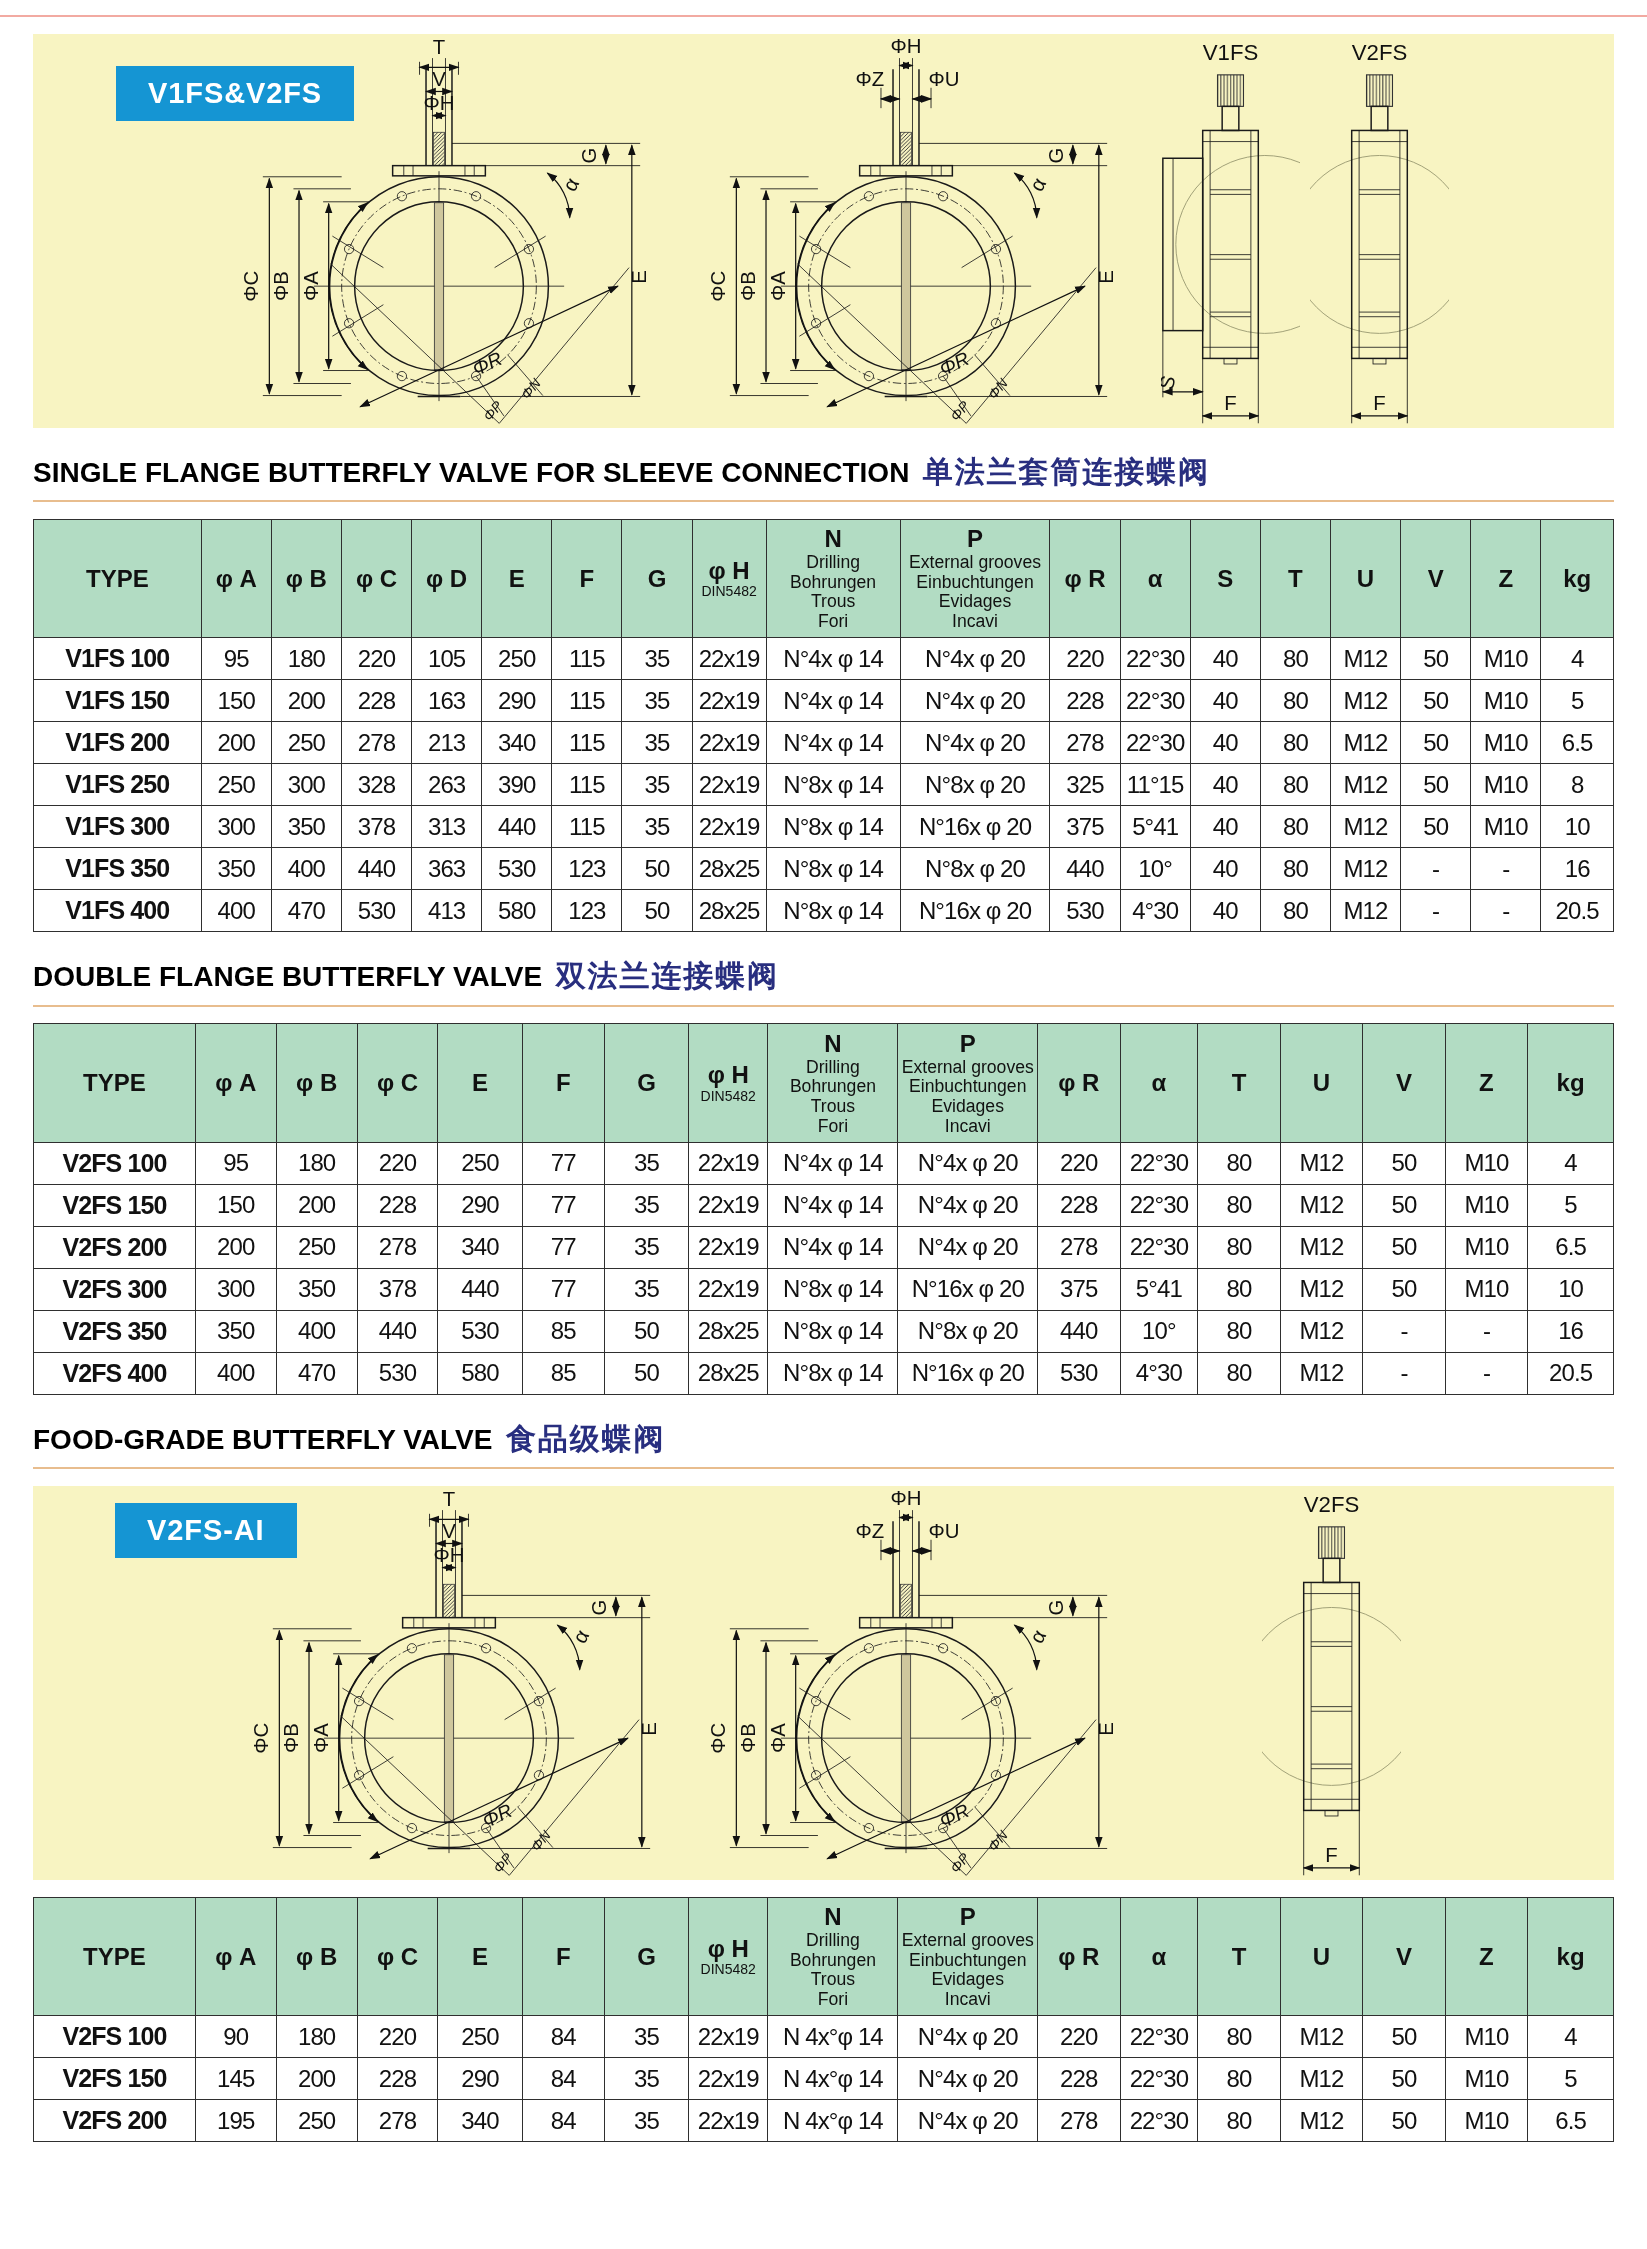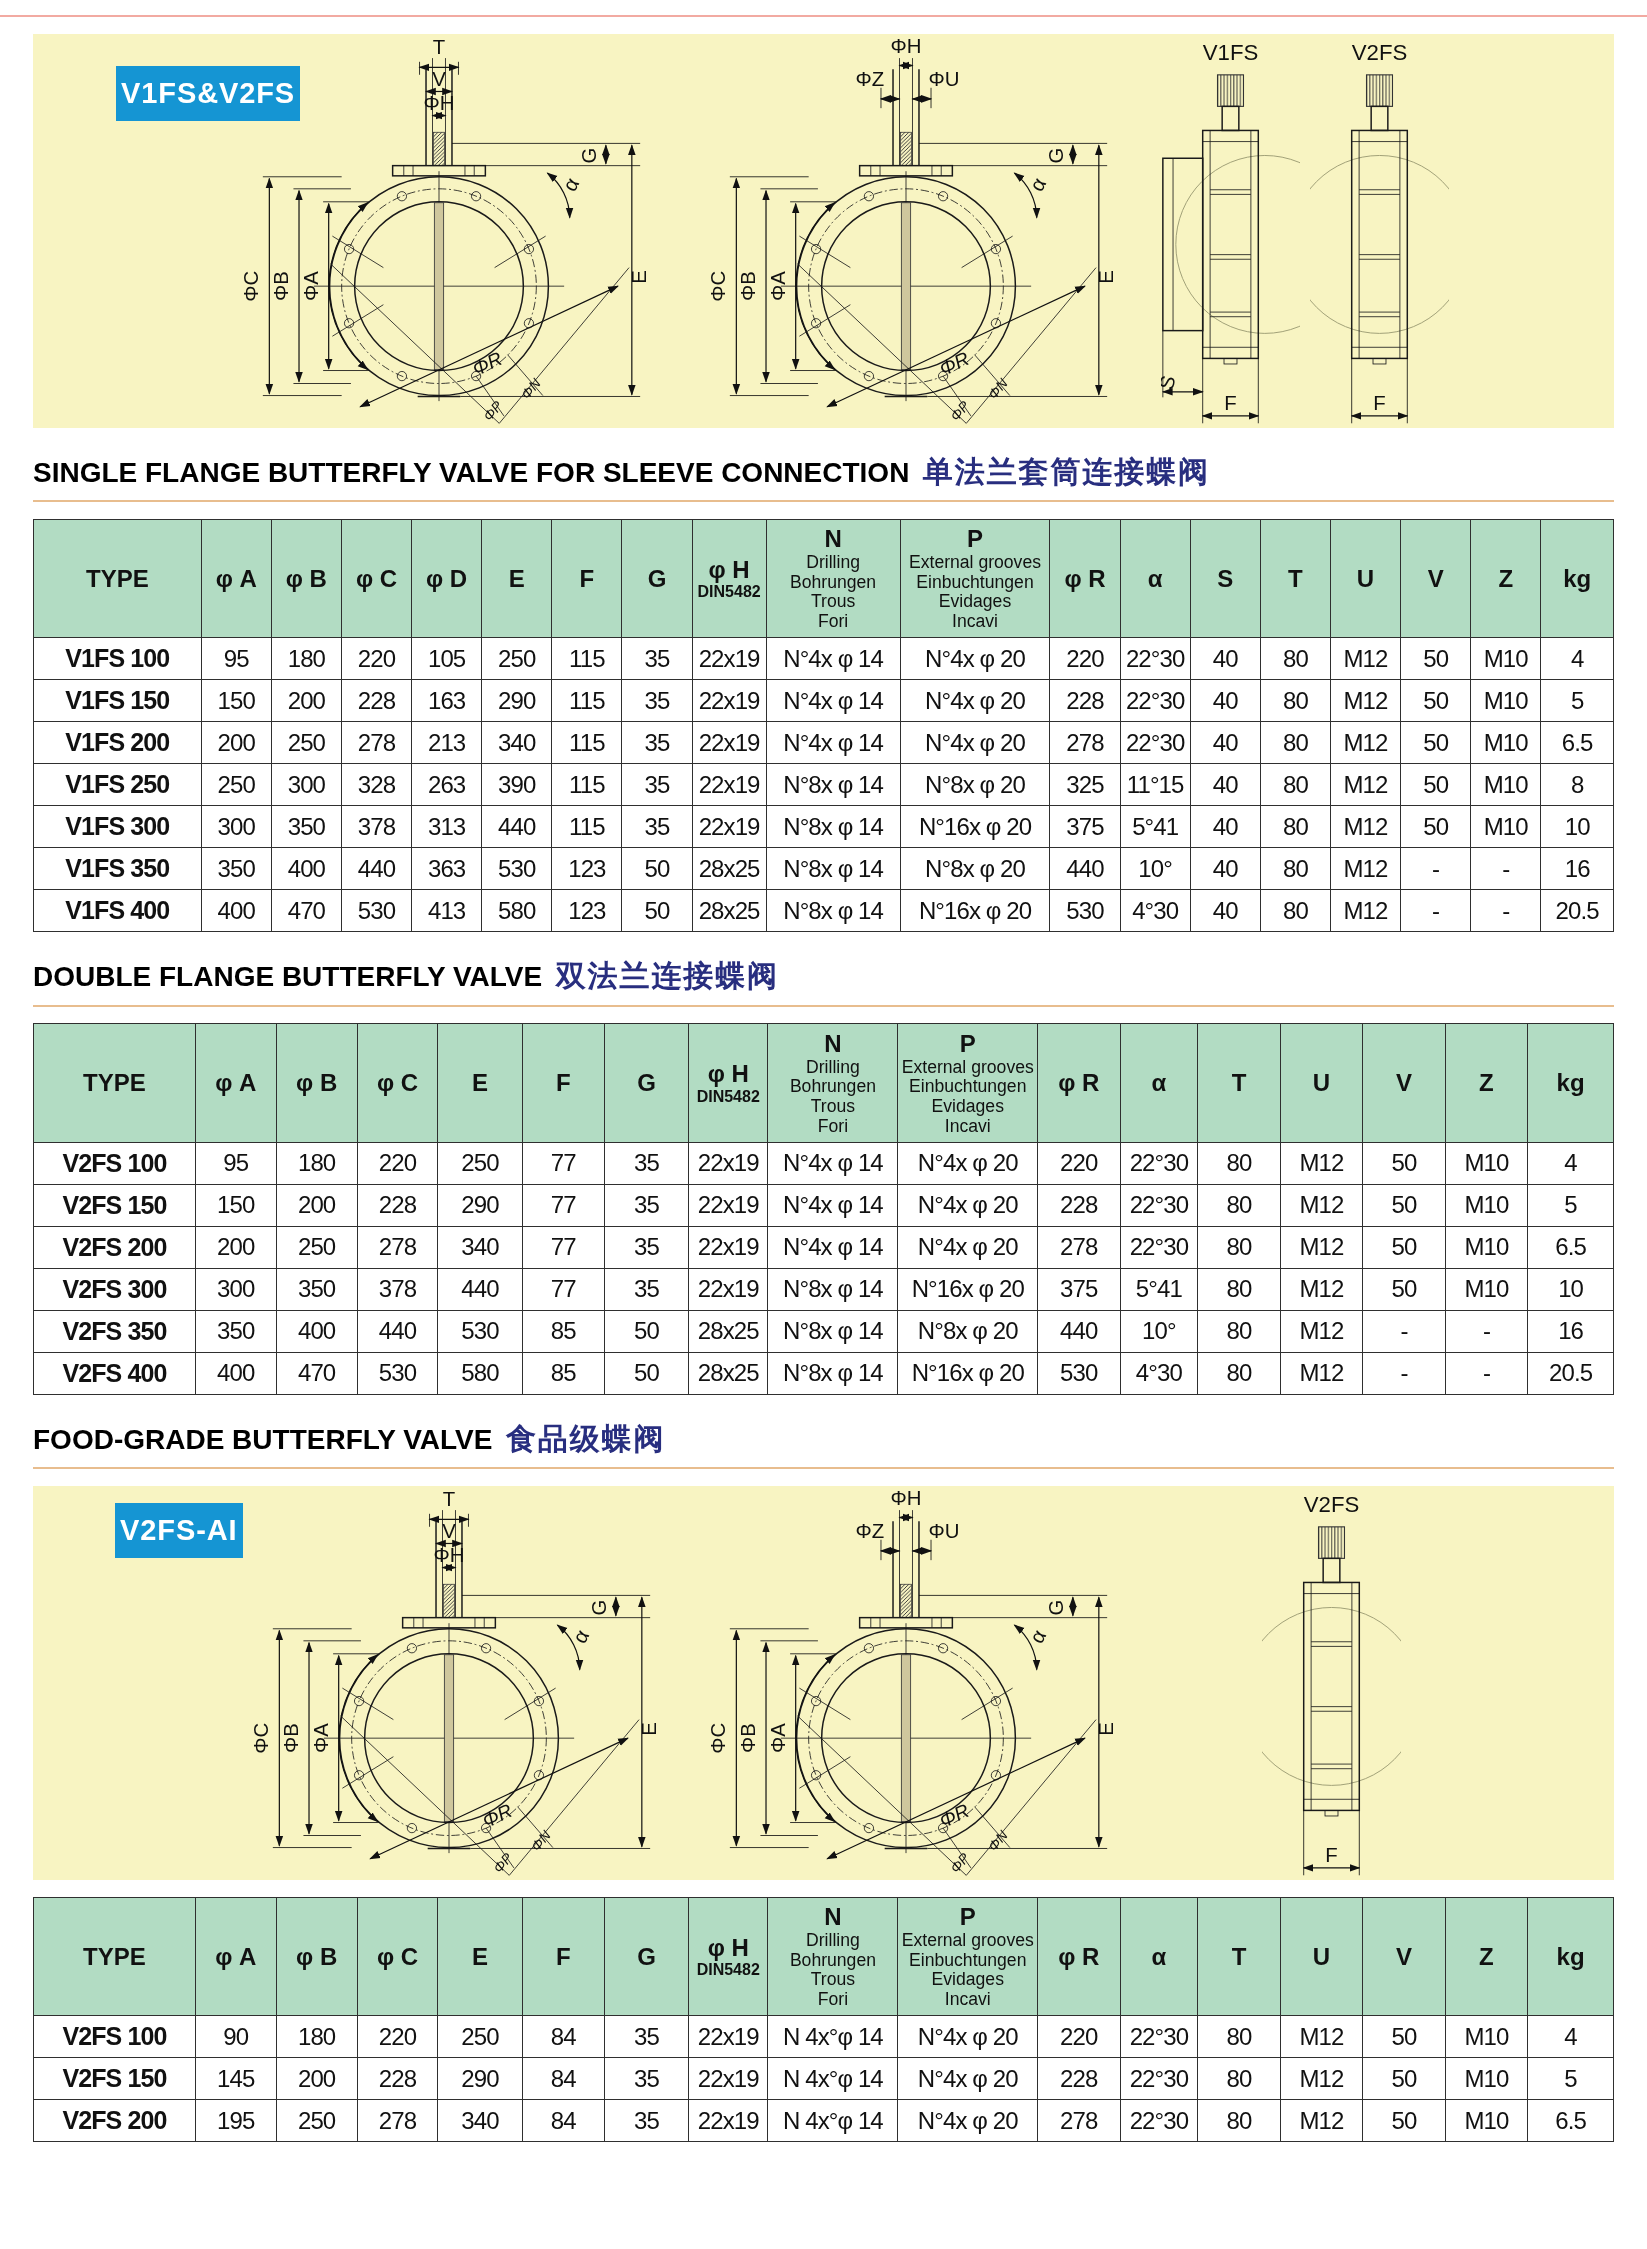--- a/index.html
+++ b/index.html
@@ -15,35 +15,35 @@
 
   
   .sec{margin:24px 0 0 33px;}
   .sec .en{font-size:28px;font-weight:700;color:#000000;letter-spacing:0px;}
   .sec .cn{font-size:30px;font-weight:700;color:#282e7f;letter-spacing:1.9px;margin-left:9.3px;}
   .orange-rule{border:none;border-top:2.8px solid #e8bd8e;margin:7.4px 33px 0 33px;}
 
   
   .draw-block{position:relative;margin:16.7px 33px 0 33px;height:394px;background:#f8f4c2;}
   .badge{position:absolute;background:#1595d3;color:#fff;font-weight:700;
-         font-size:29px;letter-spacing:0.9px;padding:13px 5px;line-height:1;}
+         font-size:29px;letter-spacing:0.9px;padding:13px 32px;line-height:1;}
   .badge1{left:83px;top:32px;}
   .badge2{left:82px;top:16.7px;}
   .dwg{position:absolute;top:0;}
 
   
   .tbl-wrap{margin:16.7px 33px 0 33px;}
   table.data{width:100%;border-collapse:collapse;table-layout:fixed;}
   table.data th,table.data td{border:1.9px solid #2f2f2f;text-align:center;vertical-align:middle;}
   table.data th{background:#b2dcc3;padding:5.6px 1.9px;}
   table.data td{background:#fff;height:41px;font-size:24px;letter-spacing:-0.9px;padding:0 1.9px;}
   table.data td.type{font-weight:700;font-size:25px;text-align:center;}
   .hm{font-size:24px;font-weight:700;line-height:1.15;}
   .hs{font-size:17.6px;font-weight:400;line-height:1.12;}
-  .hs.hb{font-weight:700;font-size:16px;}
+  .hs.hb{font-weight:400;font-size:14px;}
 
   
   svg text{font-family:"Liberation Sans",sans-serif;fill:#111;}
   .lab{font-size:22px;}
   .lab-s{font-size:15px;font-style:italic;}
   .lab-i{font-size:21px;font-style:italic;}
   .sv-title{font-size:24px;}
   .dim{stroke:#111;stroke-width:1.3;marker-start:url(#ar);marker-end:url(#ar);fill:none;}
   .ext{stroke:#111;stroke-width:0.9;fill:none;}
   .bodyln{stroke:#1a1a1a;fill:none;stroke-width:1.6;}

